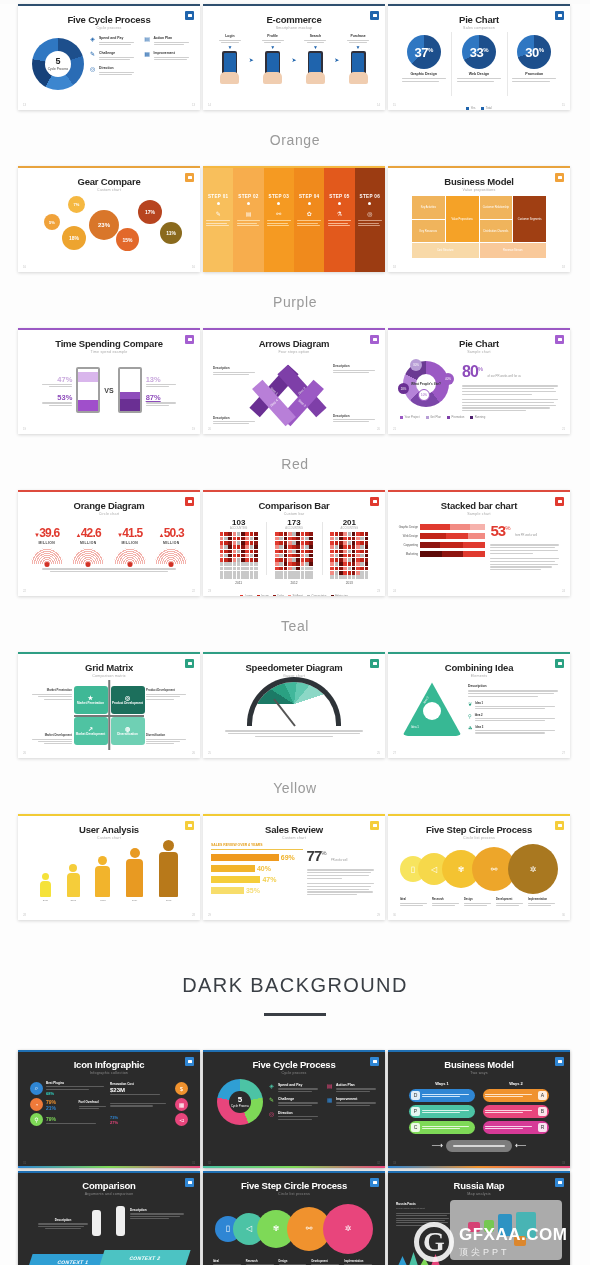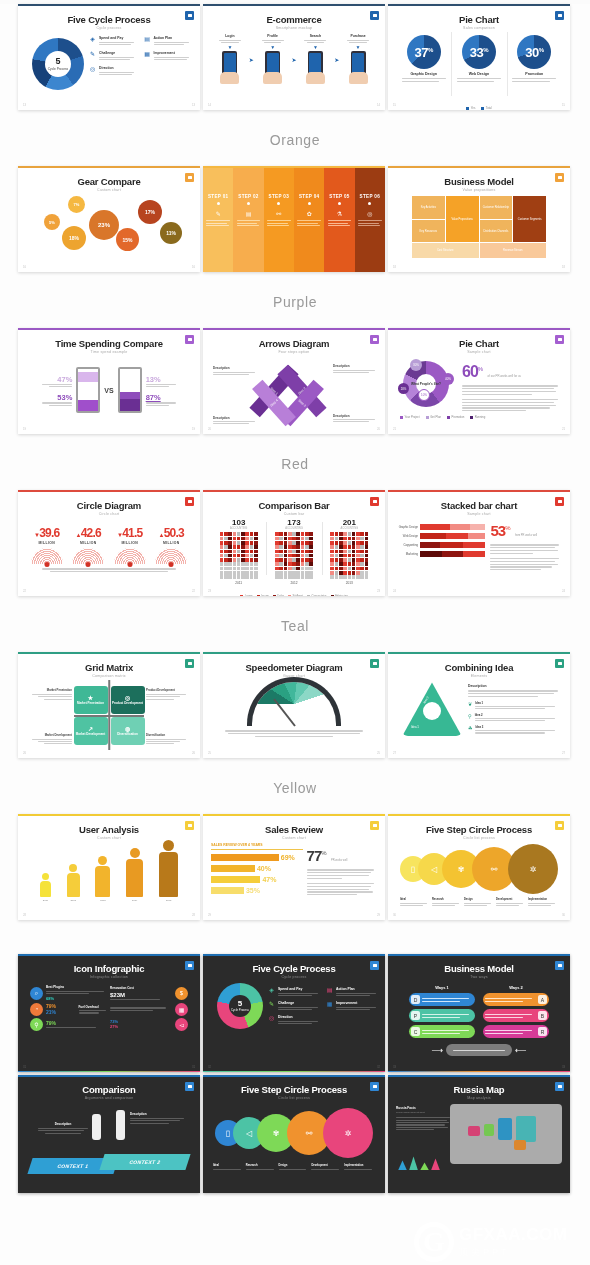--- a/index.html
+++ b/index.html
@@ -636,21 +636,21 @@
           <div style="position:relative;width:60px;">
             <div class="pie-ring" style="margin:4px auto 0;">
               <div style="position:absolute;inset:0;display:flex;align-items:center;justify-content:center;z-index:3;font-size:3.2px;font-weight:bold;color:#333;text-align:center;line-height:1.2;">What People's like?</div>
             </div>
             <span style="position:absolute;left:14px;top:2px;width:12px;height:12px;border-radius:50%;background:#b89ed6;color:#fff;font-size:3px;display:flex;align-items:center;justify-content:center;">30%</span>
             <span style="position:absolute;right:2px;top:16px;width:12px;height:12px;border-radius:50%;background:#9b59c4;color:#fff;font-size:3px;display:flex;align-items:center;justify-content:center;">40%</span>
             <span style="position:absolute;left:2px;top:26px;width:11px;height:11px;border-radius:50%;background:#6a2f93;color:#fff;font-size:2.8px;display:flex;align-items:center;justify-content:center;">20%</span>
             <span style="position:absolute;left:22px;bottom:10px;width:12px;height:12px;border-radius:50%;background:#fff;border:1px solid #9b59c4;color:#9b59c4;font-size:3px;display:flex;align-items:center;justify-content:center;">10%</span>
           </div>
           <div style="flex:1;padding-top:6px;">
-            <div><span class="bigpct">60</span><sup style="font-size:6px;color:#8e4cbb;">%</sup>
+            <div><span class="bigpct">80</span><sup style="font-size:6px;color:#8e4cbb;">%</sup>
               <span style="font-size:2.8px;color:#999;"> of our PR works well for us</span></div>
             <span class="ln" style="width:96%;margin-top:4px"></span>
               <span class="ln" style="width:92%;margin-top:1.6px"></span>
             <span class="ln" style="width:94%;margin-top:1.6px"></span>
               <span class="ln" style="width:70%;margin-top:1.6px"></span>
             <span class="ln" style="width:96%;margin-top:4px"></span>
               <span class="ln" style="width:92%;margin-top:1.6px"></span>
             <span class="ln" style="width:94%;margin-top:1.6px"></span>
               <span class="ln" style="width:88%;margin-top:1.6px"></span>
             <span class="ln" style="width:64%;margin-top:1.6px"></span>
@@ -681,21 +681,21 @@
       <div class="pg l">21</div>
       <div class="pg r">21</div>
     </div>
   </div>
 
   <div class="sec-label" style="margin:22px 0 18px;">Red</div>
   <div class="row red">
 
     <div class="card">
       <div class="card-inner">
-        <div class="s-title">Circle Diagram</div>
+        <div class="s-title">Orange Diagram</div>
         <div class="s-sub">Circle chart</div>
         <div class="mnums" style="margin-top:3px;">
           <div class="mnum">
             <b><span style="font-size:6px;">▼</span><span>39.6</span></b>
             <span class="u">MILLION</span>
             <div class="fan"></div>
           </div>
           <div class="mnum">
             <b><span style="font-size:6px;">▲</span><span>42.6</span></b>
             <span class="u">MILLION</span>
@@ -1408,20 +1408,24 @@
         </div>
       </div>
       <div class="badge yellow">
           <i></i>
         </div>
       <div class="pg l">30</div>
       <div class="pg r">30</div>
     </div>
   </div>
 
+  <div style="margin-top:54px;">
+    <div class="dark-head">DARK BACKGROUND</div>
+    <div class="rule"></div>
+  </div>
 
   <div class="drow" style="margin-top:34px;">
 
     <div class="dcard">
       <div class="card-inner" style="padding:5px 6px;">
         <div class="s-title">Icon Infographic</div>
         <div class="s-sub">Infographic collection</div>
         <div class="icongrid" style="margin-top:4px;">
           <div class="icell">
             <span class="ic" style="background:#2f86d4;">⌕</span>

